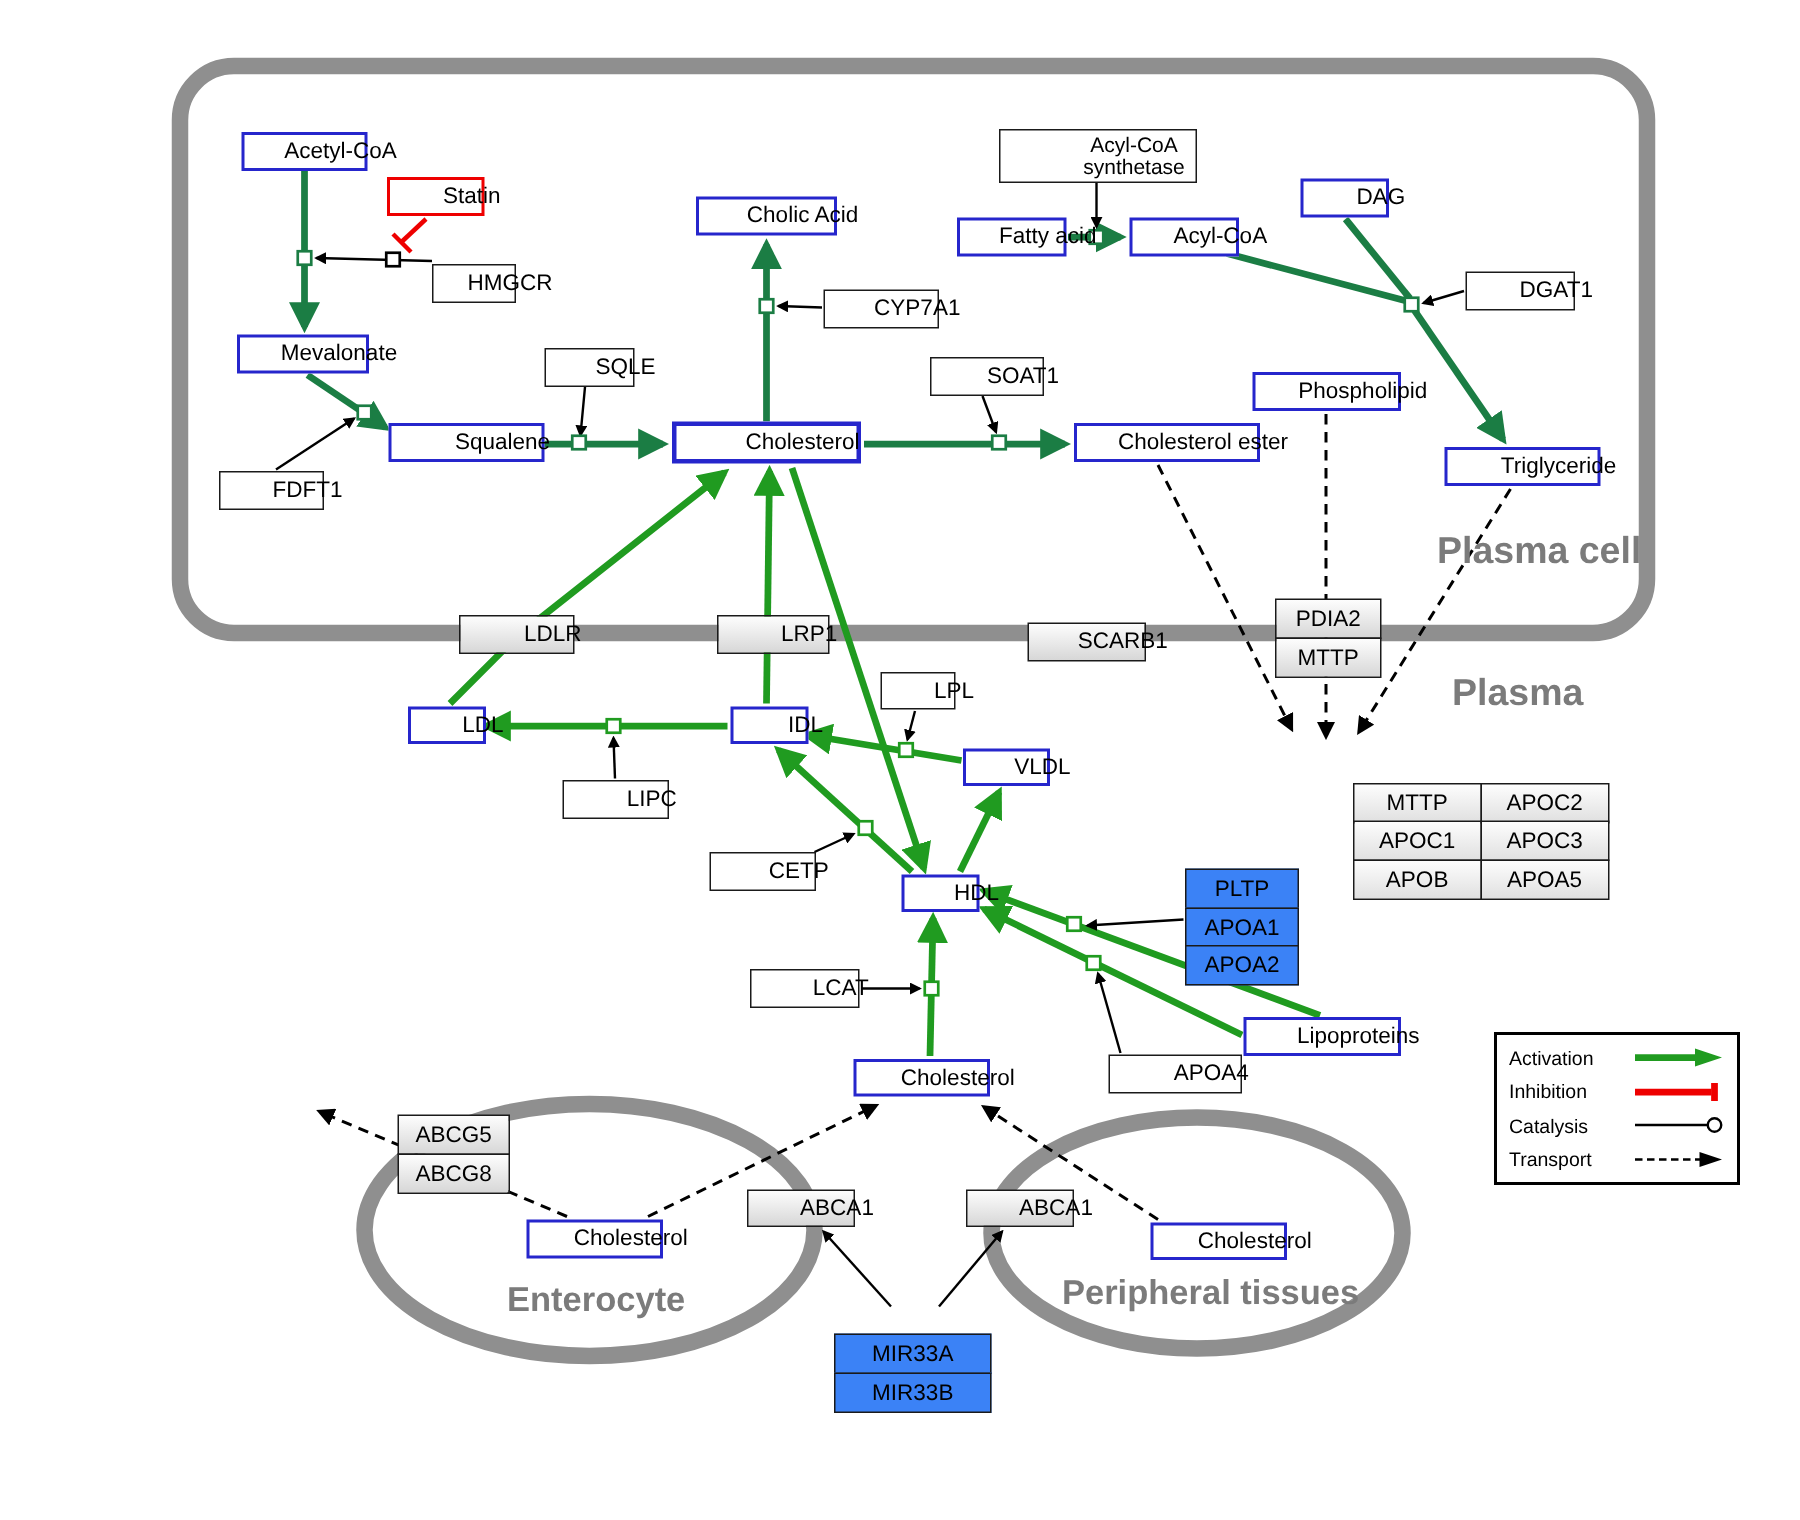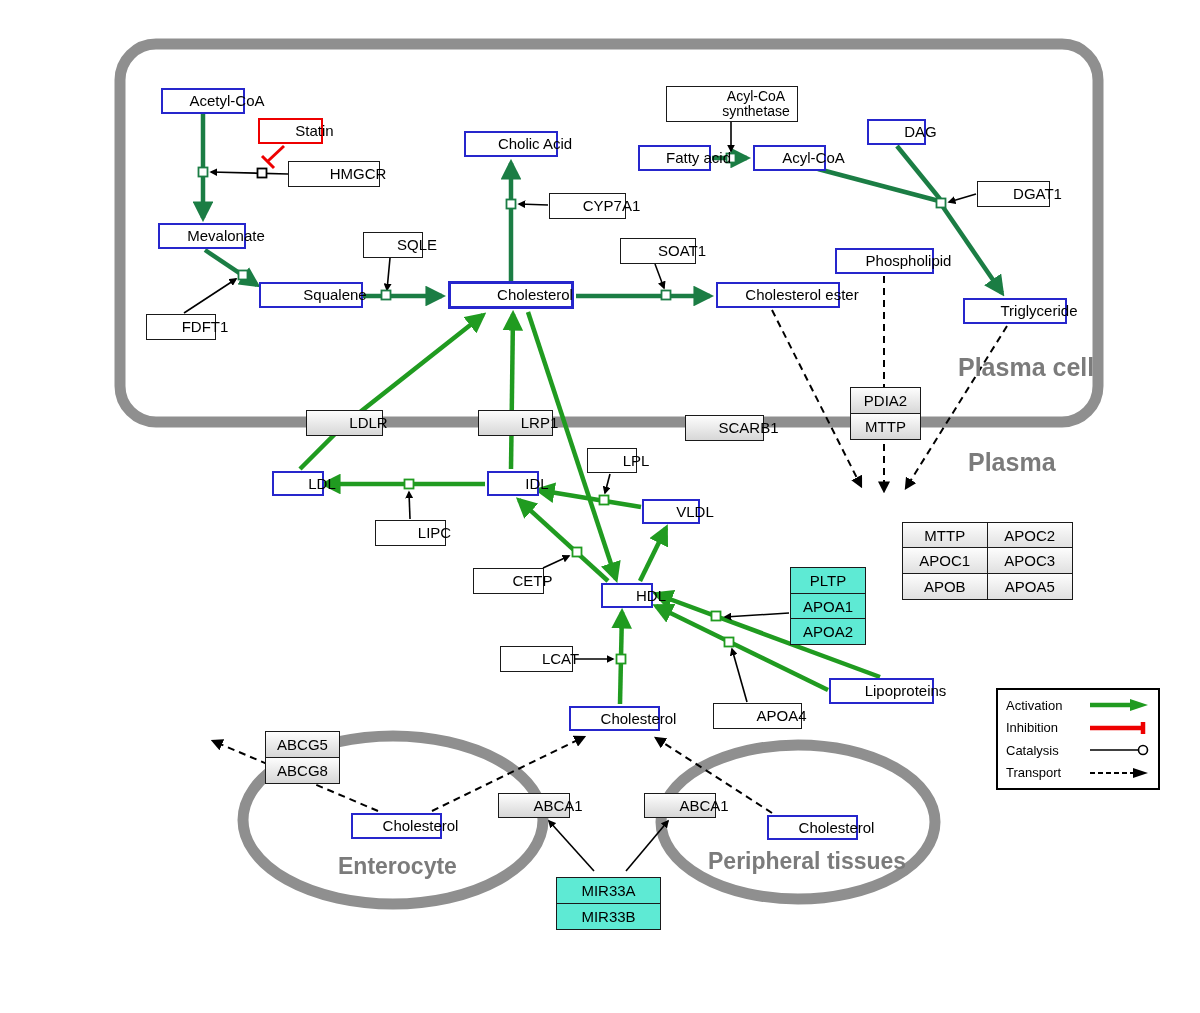--- a/index.html
+++ b/index.html
@@ -23,22 +23,22 @@
   .grad { background: linear-gradient(180deg, #fdfdfd 0%, #d7d7d7 100%); }
   .statin-box { border: 2.5px solid #ee0000; height: 26px; background:#fff; }
   .twoline { flex-direction: column; font-size: 14px; }
 
   .stack { position: absolute; display: flex; flex-direction: column; }
   .stack .cell {
     border: 1.5px solid #1a1a1a; margin-top: -1.5px; height: 27px;
     display: flex; align-items: center; justify-content: center;
     font-size: 15px; background: linear-gradient(180deg, #fdfdfd 0%, #d7d7d7 100%);
   }
-  .stack .cell.white { background: #5eead4; }
-  .stack .cell:first-child { margin-top: 4px; }
+  .stack .cell.white { background: #3b82f6; }
+  .stack .cell:first-child { margin-top: 16px; }
 
   .region-label { position: absolute; color: #7b7b7b; font-weight: bold; }
 
   .apo-table { position: absolute; display: grid; grid-template-columns: 85px 85px; }
   .apo-table .acell {
     border: 1.5px solid #1a1a1a; margin-top: -1.5px; margin-left: -1.5px; height: 27px;
     display: flex; align-items: center; justify-content: center;
     font-size: 15px; background: linear-gradient(180deg, #fdfdfd 0%, #e0e0e0 100%);
   }
 
@@ -151,21 +151,21 @@
         <rect x="616.5" y="654.5" width="9" height="9"></rect>
         <rect x="711.5" y="611.5" width="9" height="9"></rect>
         <rect x="724.5" y="637.5" width="9" height="9"></rect>
       </g>
       <rect x="257.5" y="168.5" width="9" height="9" stroke="#000"></rect>
     </g>
   </svg>
 
   <div class="node met" style="left:161px;top:88px;width:84px">Acetyl-CoA</div>
   <div class="node statin-box" style="left:258px;top:118px;width:65px">Statin</div>
-  <div class="node gene" style="left:288px;top:161px;width:92px">HMGCR</div>
+  <div class="node gene" style="left:288px;top:176px;width:56px">HMGCR</div>
   <div class="node met" style="left:158px;top:223px;width:88px">Mevalonate</div>
   <div class="node gene" style="left:146px;top:314px;width:70px">FDFT1</div>
   <div class="node met" style="left:259px;top:282px;width:104px">Squalene</div>
   <div class="node gene" style="left:363px;top:232px;width:60px">SQLE</div>
   <div class="node met" style="left:464px;top:131px;width:94px">Cholic Acid</div>
   <div class="node gene" style="left:549px;top:193px;width:77px">CYP7A1</div>
   <div class="node met big" style="left:448px;top:281px;width:126px">Cholesterol</div>
   <div class="node gene" style="left:620px;top:238px;width:76px">SOAT1</div>
   <div class="node met" style="left:716px;top:282px;width:124px">Cholesterol ester</div>
 
@@ -195,21 +195,21 @@
   <div class="region-label" style="left:968px;top:448px;font-size:25px">Plasma</div>
 
   <div class="node met" style="left:272px;top:471px;width:46px;height:25px">LDL</div>
   <div class="node met" style="left:487px;top:471px;width:30px;height:25px">IDL</div>
   <div class="node gene" style="left:587px;top:448px;width:49px;height:25px">LPL</div>
   <div class="node met" style="left:642px;top:499px;width:58px;height:25px">VLDL</div>
   <div class="node gene" style="left:375px;top:520px;width:71px">LIPC</div>
   <div class="node gene" style="left:473px;top:568px;width:71px">CETP</div>
   <div class="node met" style="left:601px;top:583px;width:47px;height:25px">HDL</div>
   <div class="node gene" style="left:500px;top:646px;width:73px">LCAT</div>
-  <div class="node gene" style="left:713px;top:703px;width:89px">APOA4</div>
+  <div class="node gene" style="left:739px;top:703px;width:89px">APOA4</div>
   <div class="node met" style="left:829px;top:678px;width:105px">Lipoproteins</div>
   <div class="node met" style="left:569px;top:706px;width:91px;height:25px">Cholesterol</div>
 
   <div class="stack" style="left:790px;top:563px;width:76px">
     <div class="cell white">PLTP</div>
     <div class="cell white">APOA1</div>
     <div class="cell white">APOA2</div>
   </div>
 
   <div class="apo-table" style="left:903px;top:523px">

